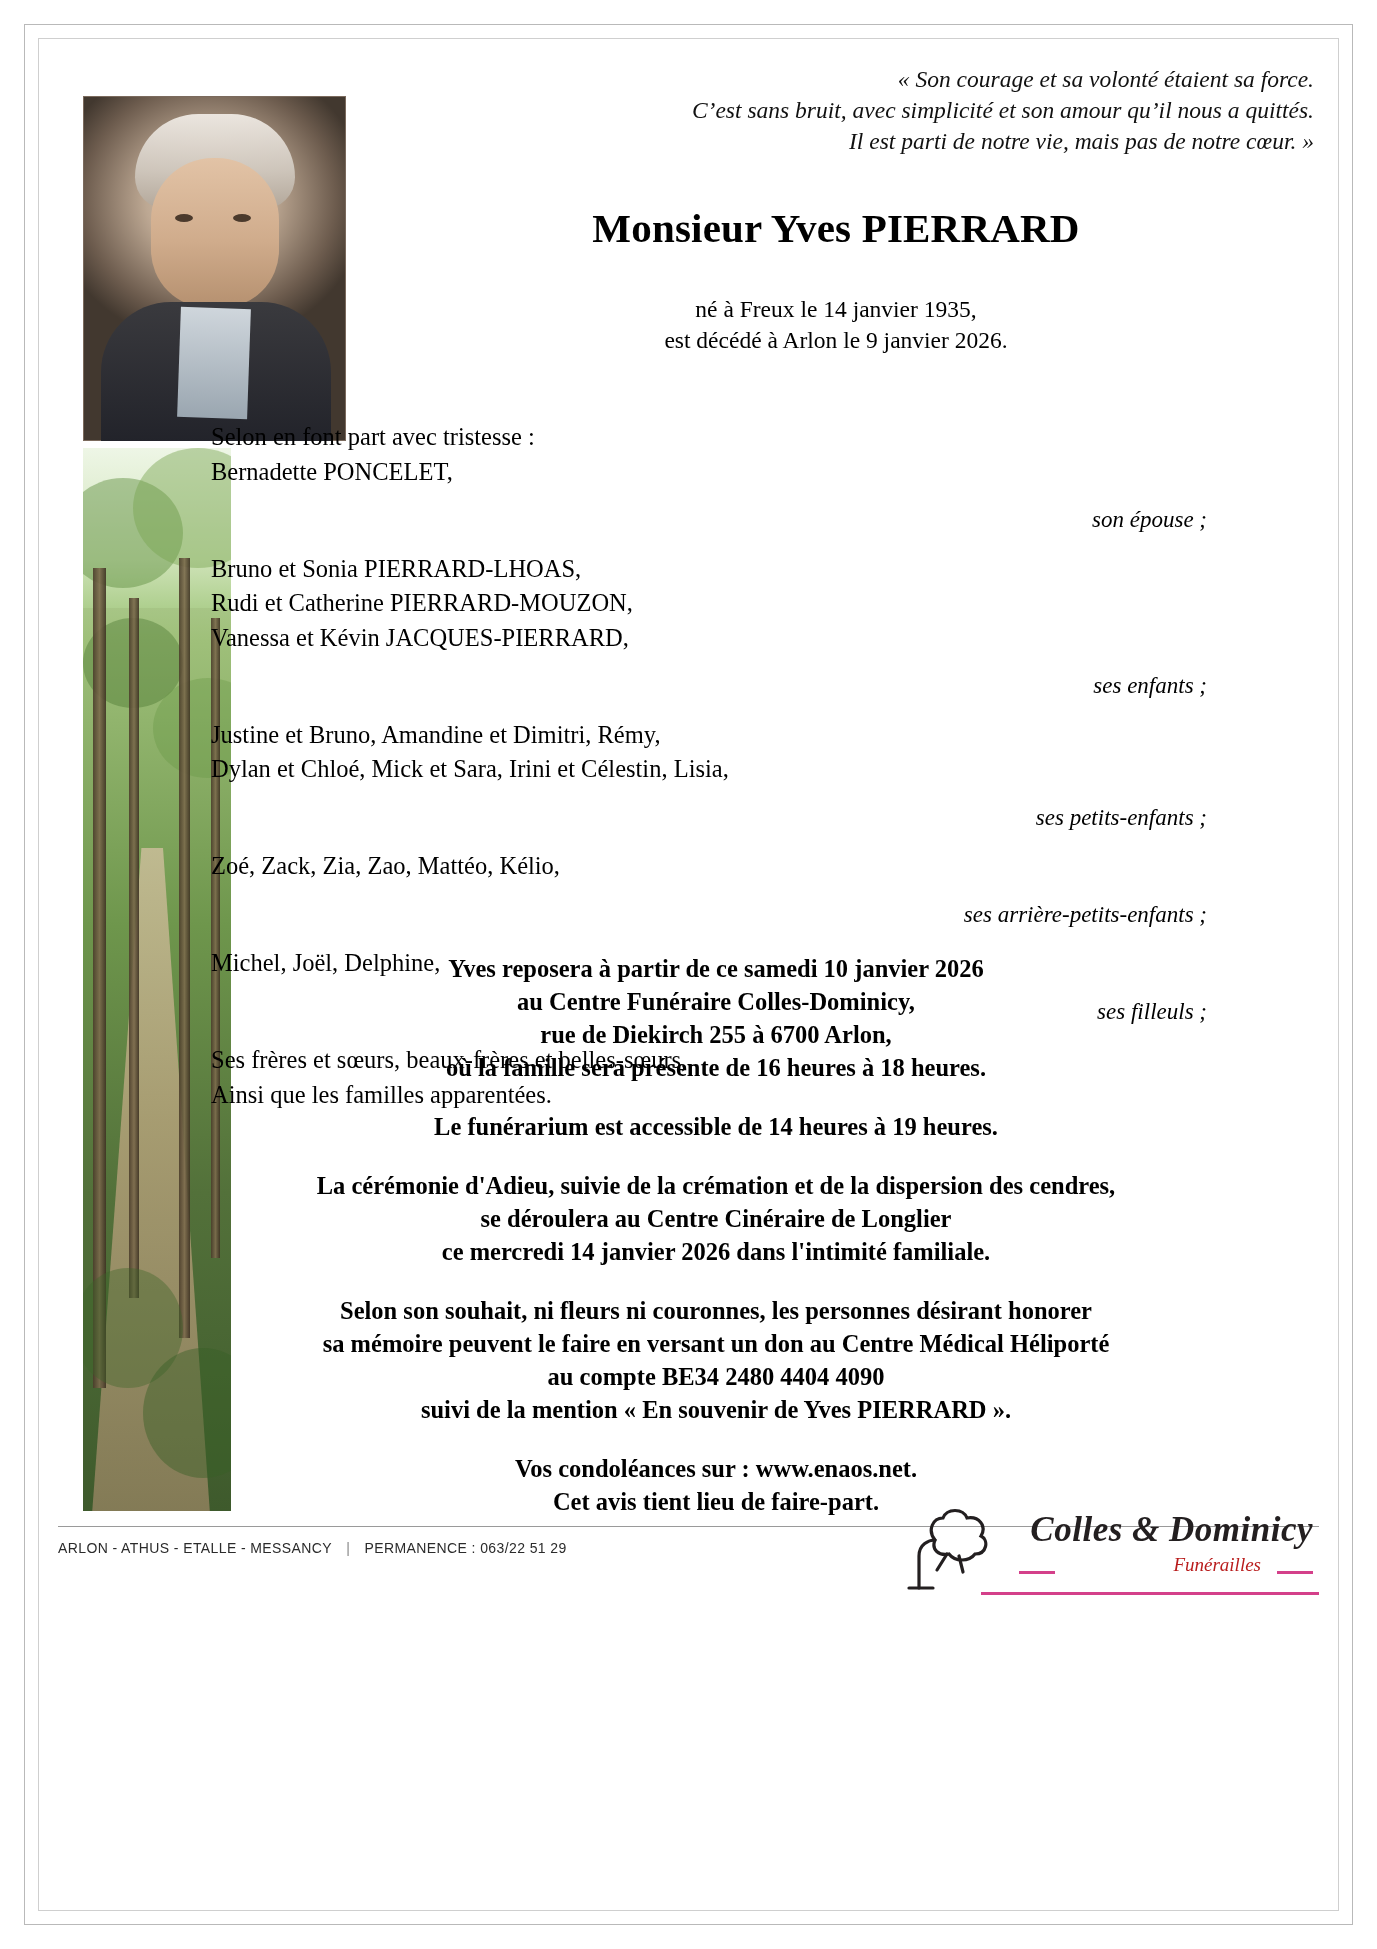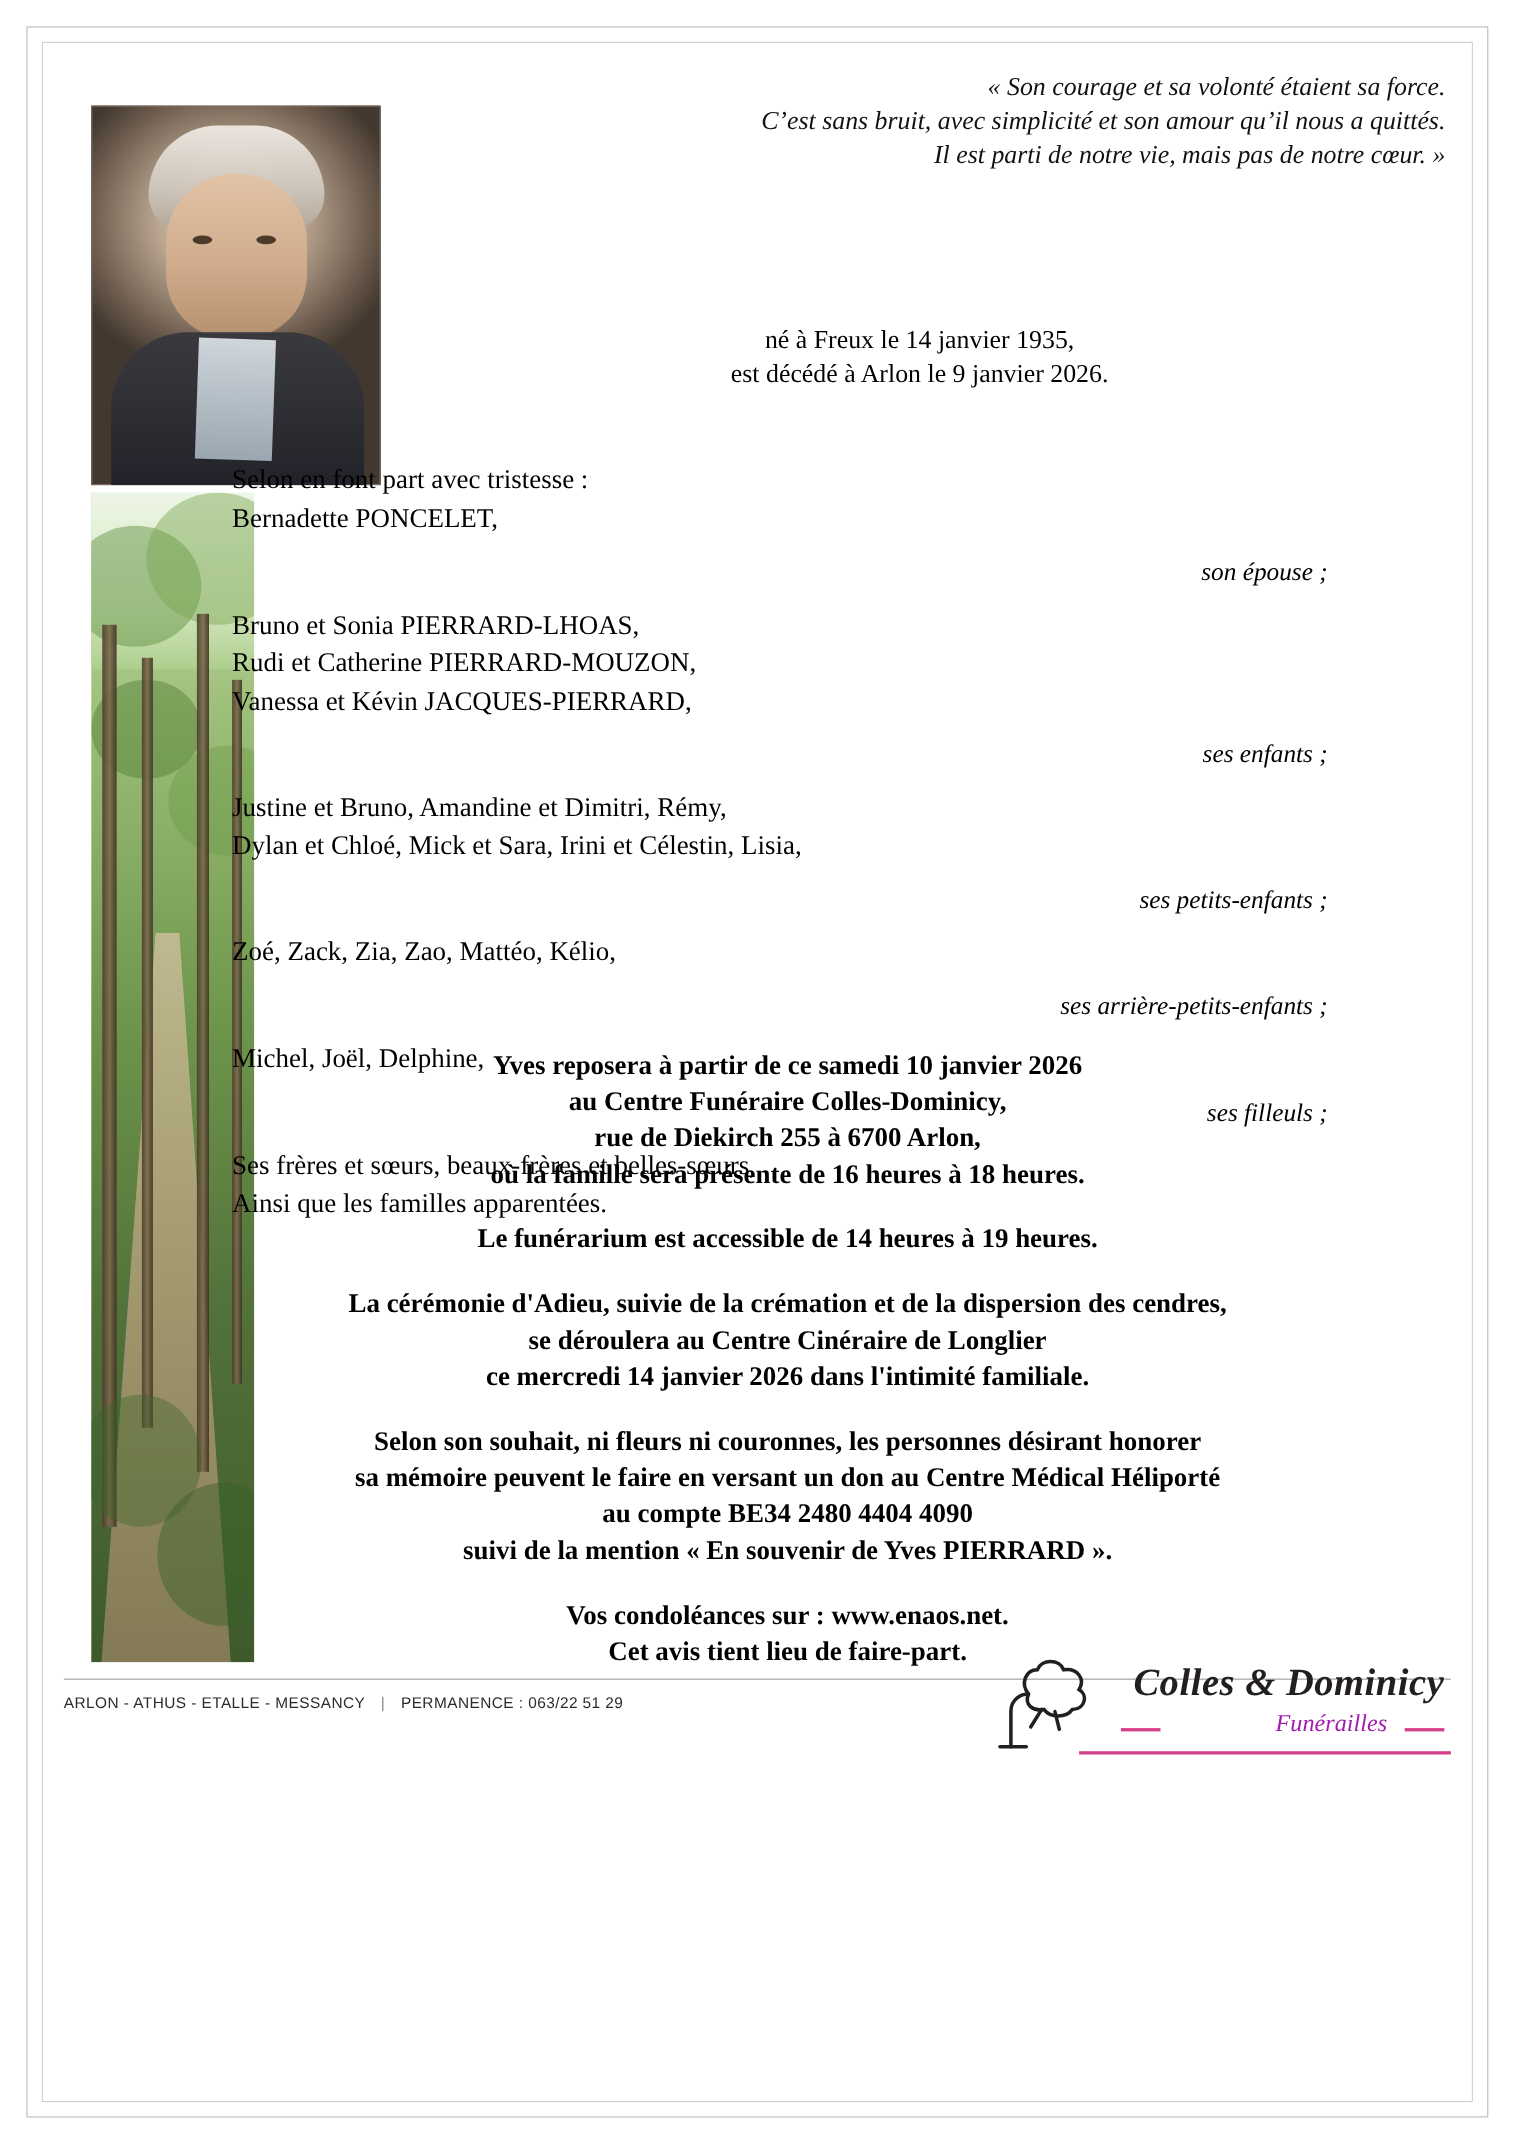--- a/index.html
+++ b/index.html
@@ -265,22 +265,22 @@
     font-size: 35px;
     color: #231f20;
     letter-spacing: 0.5px;
   }
   .logo .sub {
     position: absolute;
     right: 58px;
     top: 58px;
     font-family: "Liberation Serif", serif;
     font-style: italic;
-    font-size: 22px;
-    color: #a21caf;
+    font-size: 19px;
+    color: #b91c1c;
   }
   .logo .bar {
     position: absolute;
     height: 3px;
     background: #d4408a;
   }
   .logo .bar-left { left: 130px; top: 75px; width: 36px; }
   .logo .bar-right { right: 6px; top: 75px; width: 36px; }
   .logo .bar-wide { left: 92px; top: 96px; width: 338px; height: 3px; }
   .logo svg { position: absolute; left: 0px; top: 4px; }
@@ -319,20 +319,21 @@
       <div class="leaf l5"></div>
       <div class="leaf l6"></div>
     </div>
 
     <div class="quote">
       <div>« Son courage et sa volonté étaient sa force.</div>
       <div>C’est sans bruit, avec simplicité et son amour qu’il nous a quittés.</div>
       <div>Il est parti de notre vie, mais pas de notre cœur. »</div>
     </div>
 
+    <div class="name">Monsieur Yves PIERRARD</div>
     <div class="birth">
       <div>né à Freux le 14 janvier 1935,</div>
       <div>est décédé à Arlon le 9 janvier 2026.</div>
     </div>
 
     <div class="family">
       <div class="line">Selon en font part avec tristesse :</div>
       <div class="line">Bernadette PONCELET,</div>
       <div class="gap-sm"></div>
       <div class="role">son épouse ;</div>

